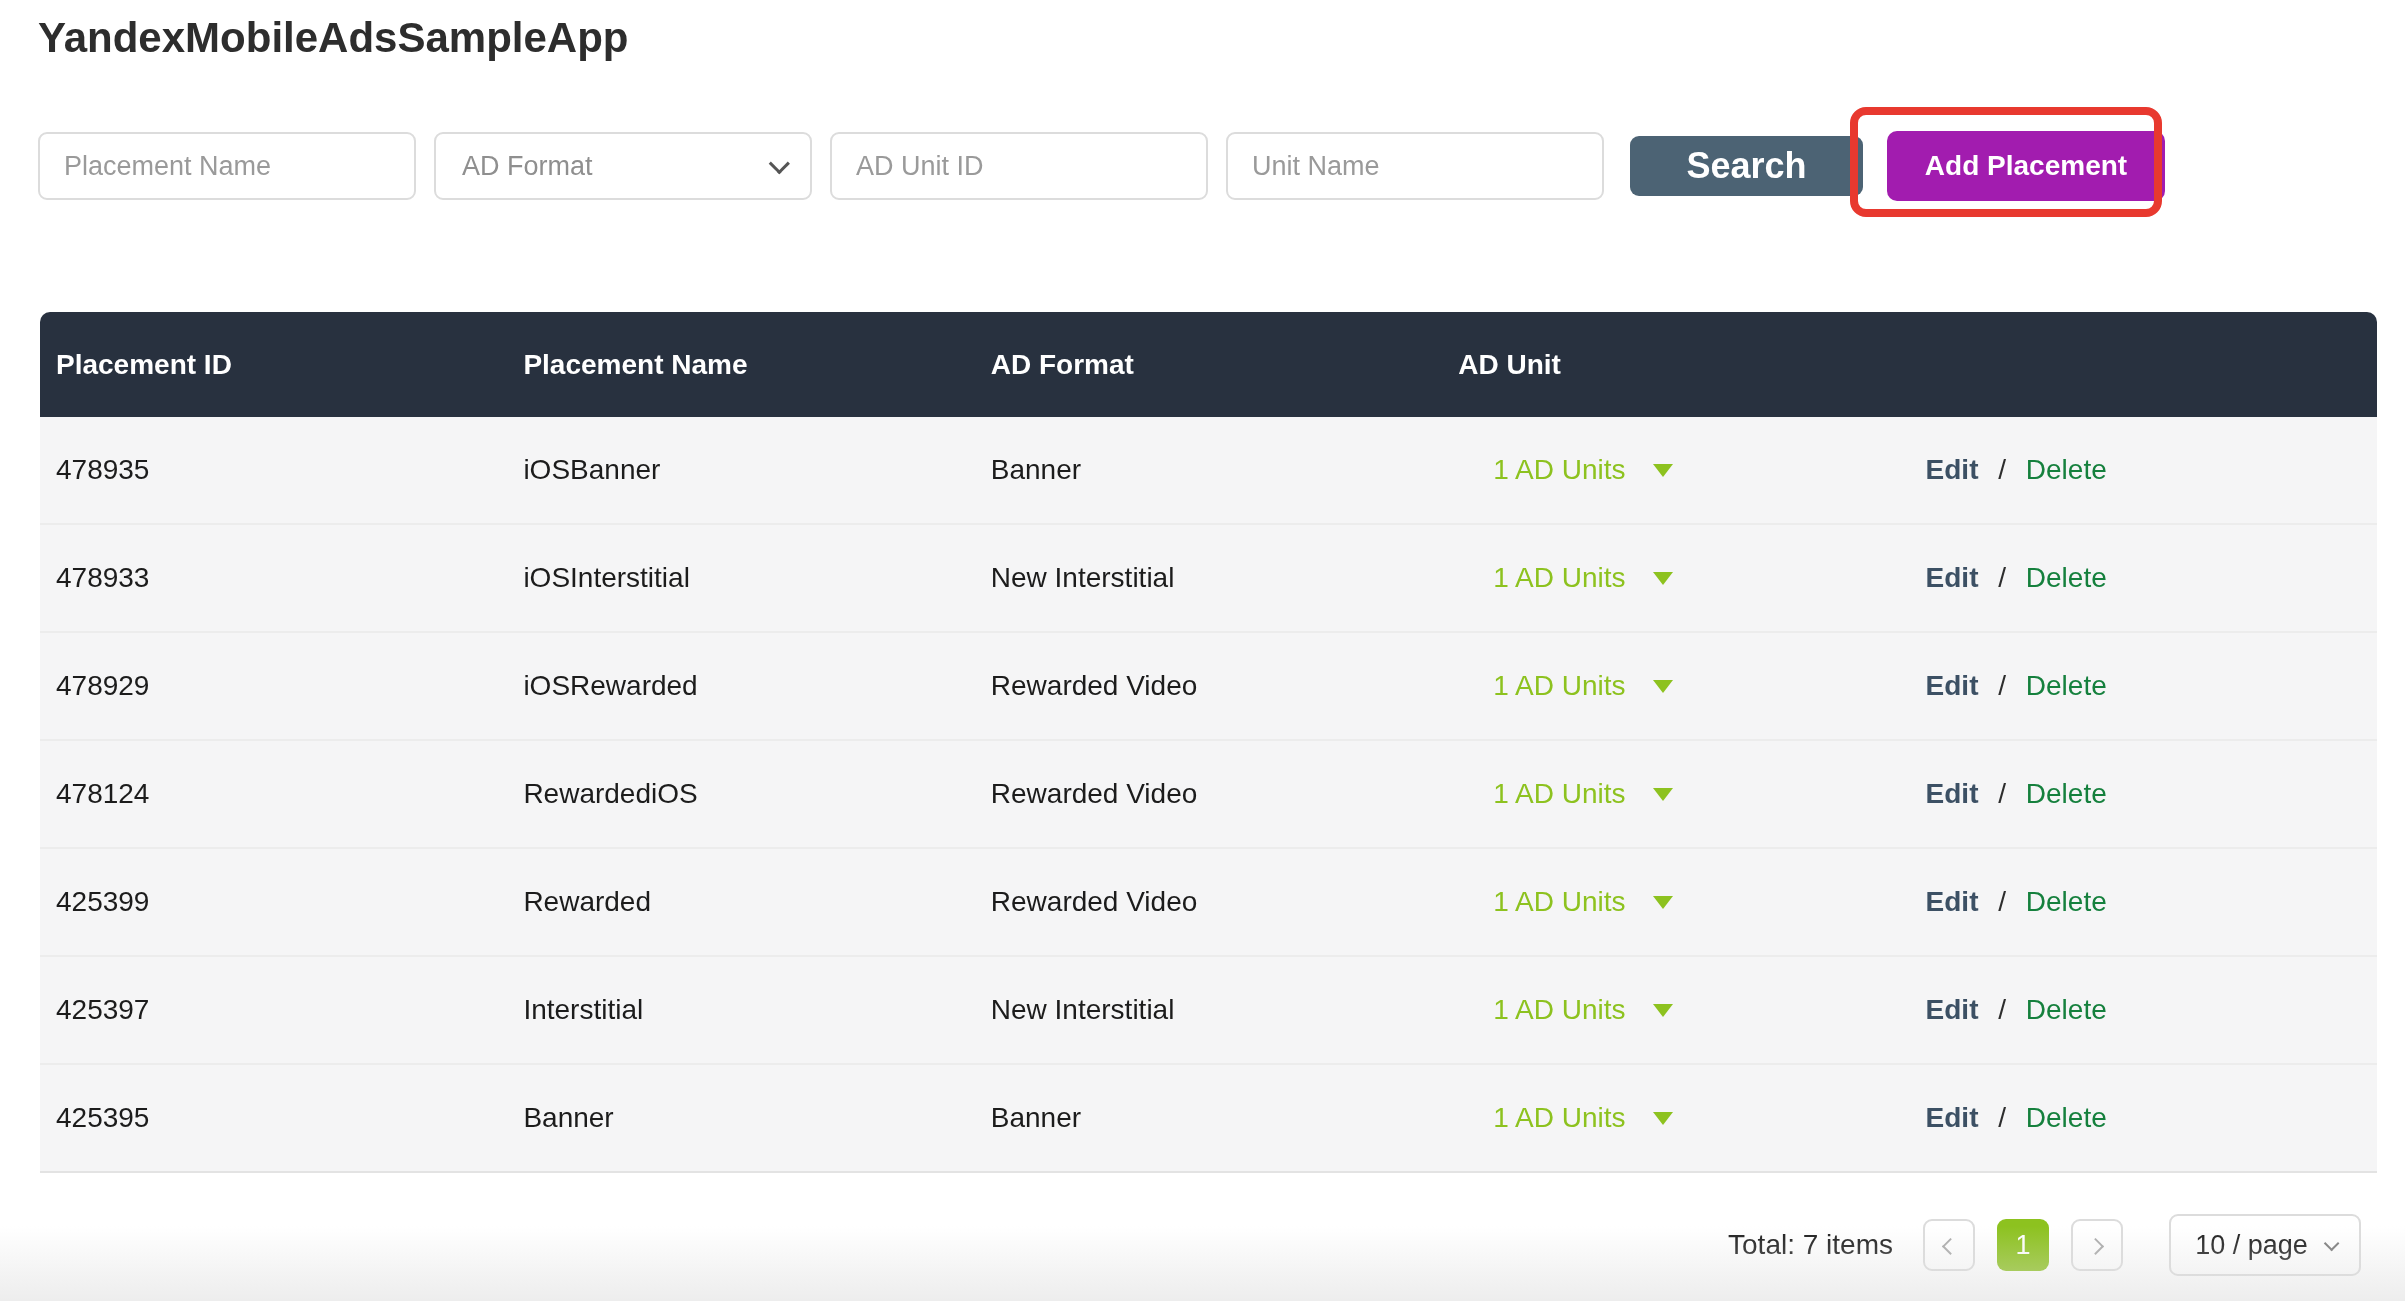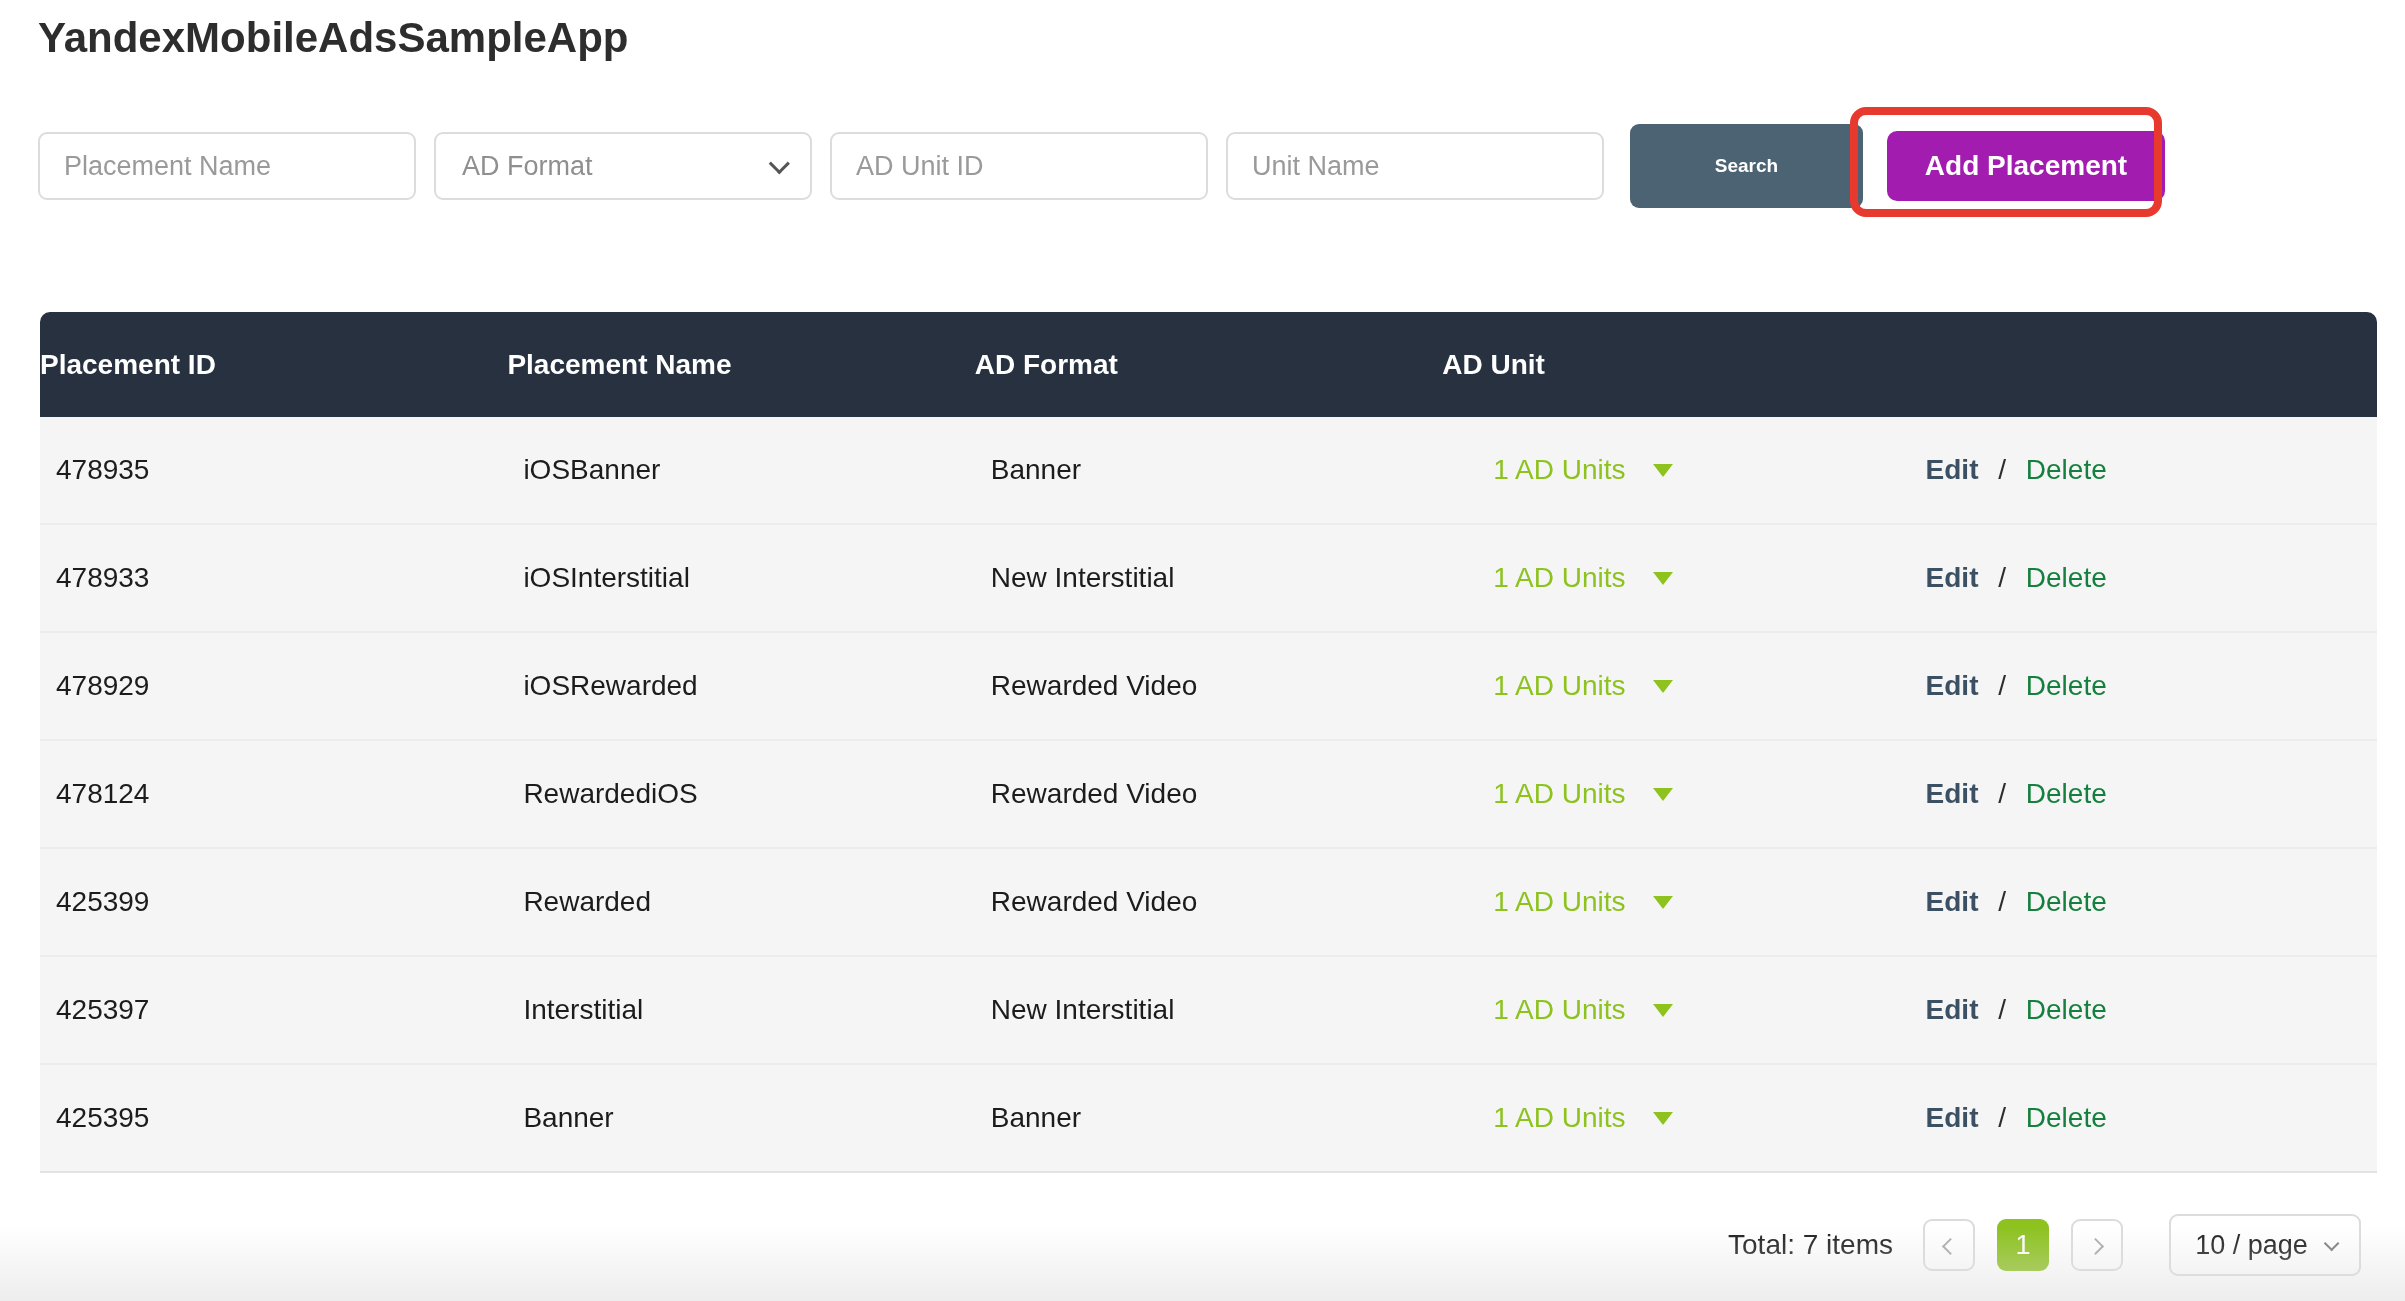--- a/index.html
+++ b/index.html
@@ -60,25 +60,25 @@
     cursor: pointer;
   }
   .chev {
     width: 15px; height: 15px;
     border-right: 3px solid #555;
     border-bottom: 3px solid #555;
     transform: rotate(45deg) translateY(-4px);
   }
   .btn-search {
     width: 233px;
-    height: 84px;
+    height: 60px;
     margin-left: 8px;
     background: #4c6374;
     color: #ffffff;
-    font-size: 19px;
+    font-size: 36px;
     font-weight: 700;
     border: none;
     border-radius: 9px;
     cursor: pointer;
     font-family: "Liberation Sans", sans-serif;
   }
   .btn-add {
     width: 278px;
     height: 70px;
     margin-left: 24px;
@@ -113,21 +113,21 @@
     display: grid;
     grid-template-columns: repeat(5, 1fr);
     align-items: center;
     height: 105px;
     background: #28313f;
     border-radius: 10px 10px 0 0;
     color: #ffffff;
     font-size: 28px;
     font-weight: 700;
   }
-  .th { }
+  .th { padding-left: 16px; }
   .trow {
     display: grid;
     grid-template-columns: repeat(5, 1fr);
     align-items: center;
     height: 108px;
     background: #f5f5f6;
     border-bottom: 2px solid #ececec;
     font-size: 28px;
     color: #1c1c1c;
   }

